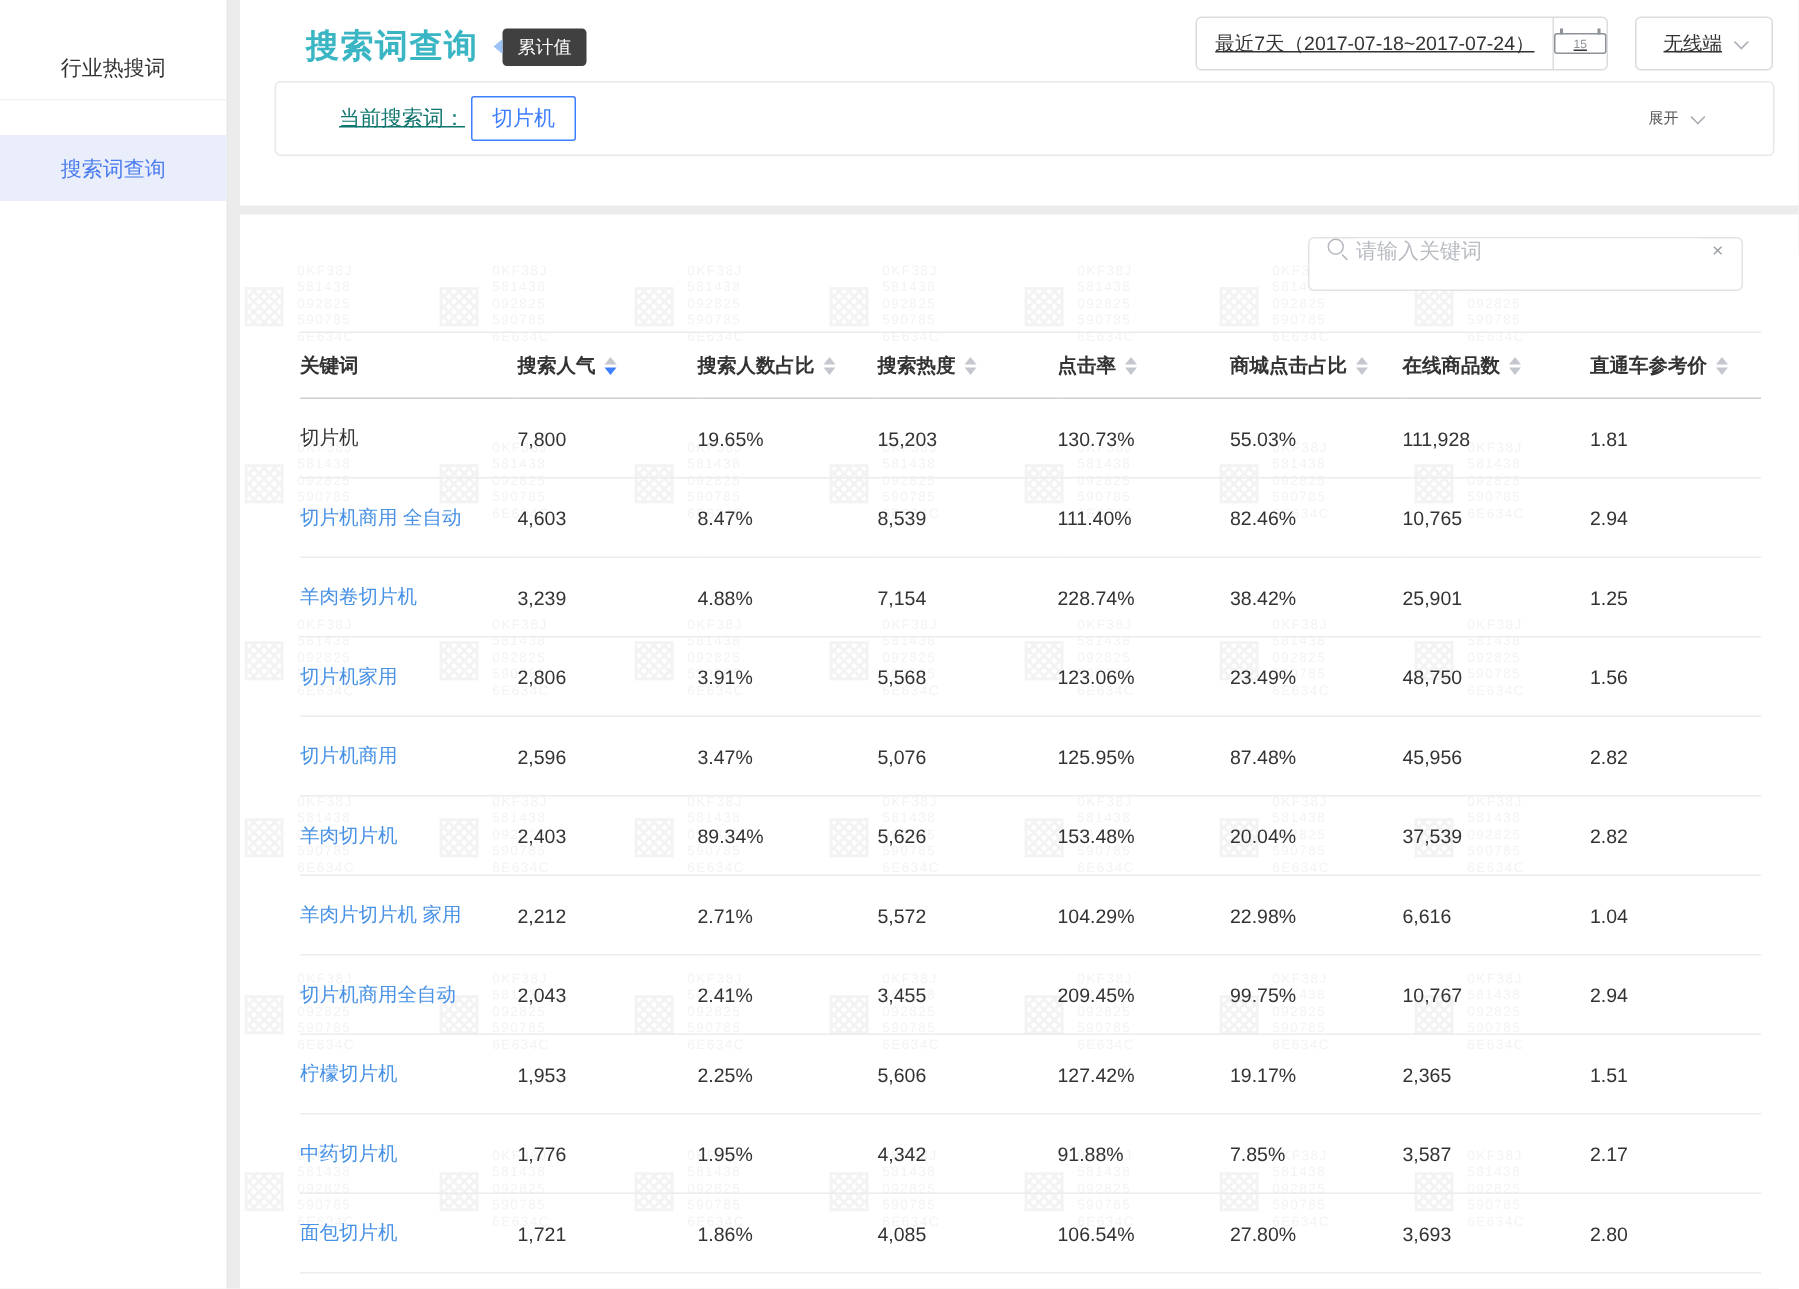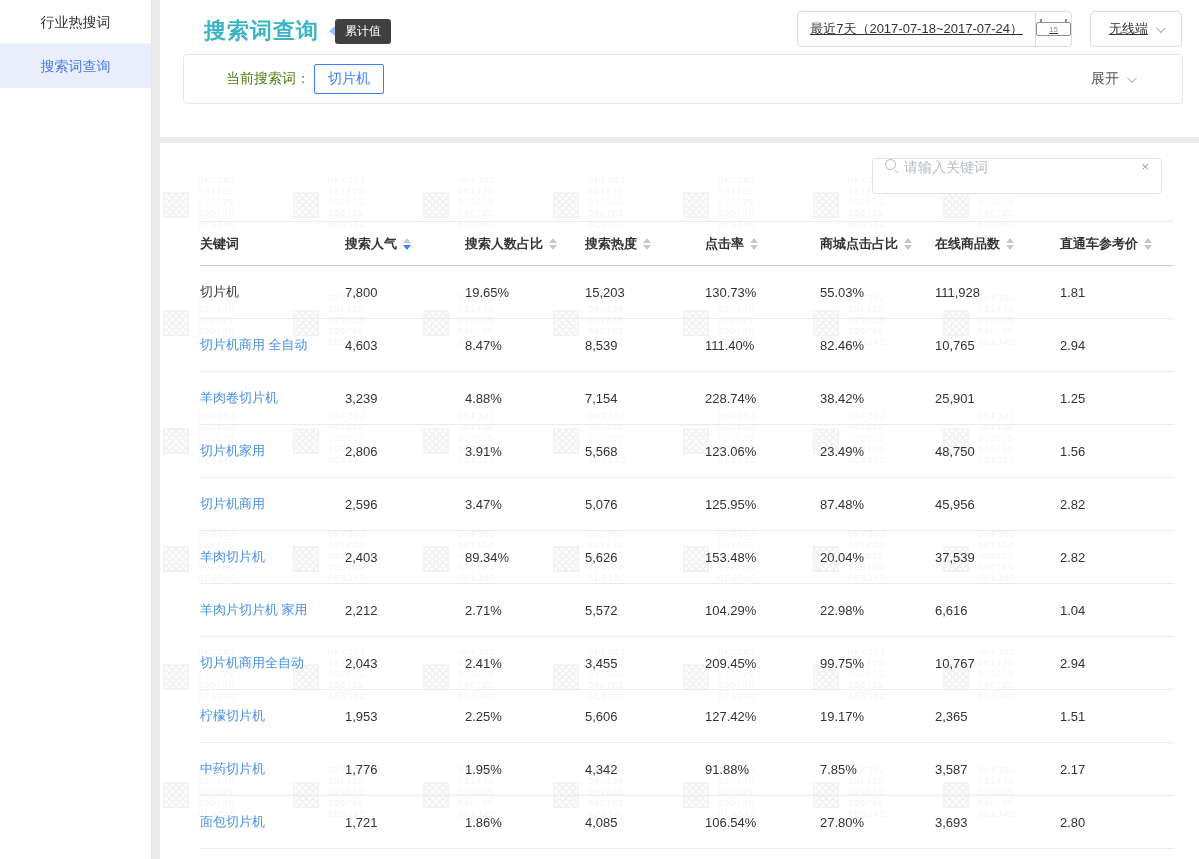--- a/index.html
+++ b/index.html
@@ -3,21 +3,21 @@
 <meta charset="utf-8">
 <style>
   * { margin:0; padding:0; box-sizing:border-box; }
   html,body { width:1199px; height:859px; overflow:hidden;
     font-family:"Liberation Sans","DejaVu Sans",sans-serif; background:#ececec; color:#333; }
 
   
   .sidebar { position:absolute; left:0; top:0; width:152px; height:859px;
     background:#fff; border-right:1px solid #e7e7e7; z-index:5; }
   .side-item { height:44px; line-height:44px; text-align:center; font-size:14px;
-    color:#333; cursor:pointer; border-bottom:1px solid #f2f2f2; }
+    color:#333; cursor:pointer; border-bottom:1px solid #f2f2f2;margin-top:23px; }
   .side-item.active { background:#e9eefa; color:#4a7bf0; border-bottom:none; }
 
   
   .main { position:absolute; left:160px; top:0; width:1039px; height:859px; }
 
   .header-card { background:#fff; height:137px; position:relative; }
   .title-row { display:flex; align-items:center; padding:16px 0 0 44px; }
   .page-title { font-size:22px; font-weight:bold; color:#3ab5c4; letter-spacing:1px; }
   .badge { position:relative; margin-left:16px; background:#404040; color:#fff;
     font-size:12px; padding:4px 10px; border-radius:3px; }
@@ -37,24 +37,24 @@
     justify-content:center; line-height:10px; }
   .cal-icon::before, .cal-icon::after { content:""; position:absolute; top:-4px; width:2px;
     height:4px; background:#8d9299; }
   .cal-icon::before { left:3px; } .cal-icon::after { right:3px; }
   .device-btn { width:92px; justify-content:center; }
   .chevron { display:inline-block; width:7px; height:7px; border-right:1px solid #a9adb3;
     border-bottom:1px solid #a9adb3; transform:rotate(45deg) translateY(-2px); margin-left:8px; }
 
   .filter-box { margin:8px 16px 0 23px; height:50px; border:1px solid #e8e8e8;
     border-radius:4px; display:flex; align-items:center; position:relative; }
-  .filter-label { margin-left:42px; font-size:14px; color:#4d7c0f; }
+  .filter-label { margin-left:42px; font-size:14px; color:#0f766e;text-decoration:underline; }
   .word-chip { margin-left:4px; border:1px solid #3d7eff; color:#3d7eff; font-size:14px;
     padding:5px 13px; border-radius:2px; background:#fff; cursor:pointer; }
-  .expand { position:absolute; right:48px; font-size:14px; color:#555; cursor:pointer;
+  .expand { position:absolute; right:48px; font-size:10px; color:#555; cursor:pointer;
     display:flex; align-items:center; }
 
   .content-card { position:relative; margin-top:6px; background:#fff; height:716px;
     overflow:hidden; }
 
   
   .wm-layer { position:absolute; inset:0; overflow:hidden; display:flex; flex-wrap:wrap;
     pointer-events:none; z-index:0; }
   .wm-tile { width:130px; height:118px; display:flex; align-items:center; color:#f3f3f3; }
   .wm-qr { font-size:34px; line-height:34px; margin-right:6px; }

